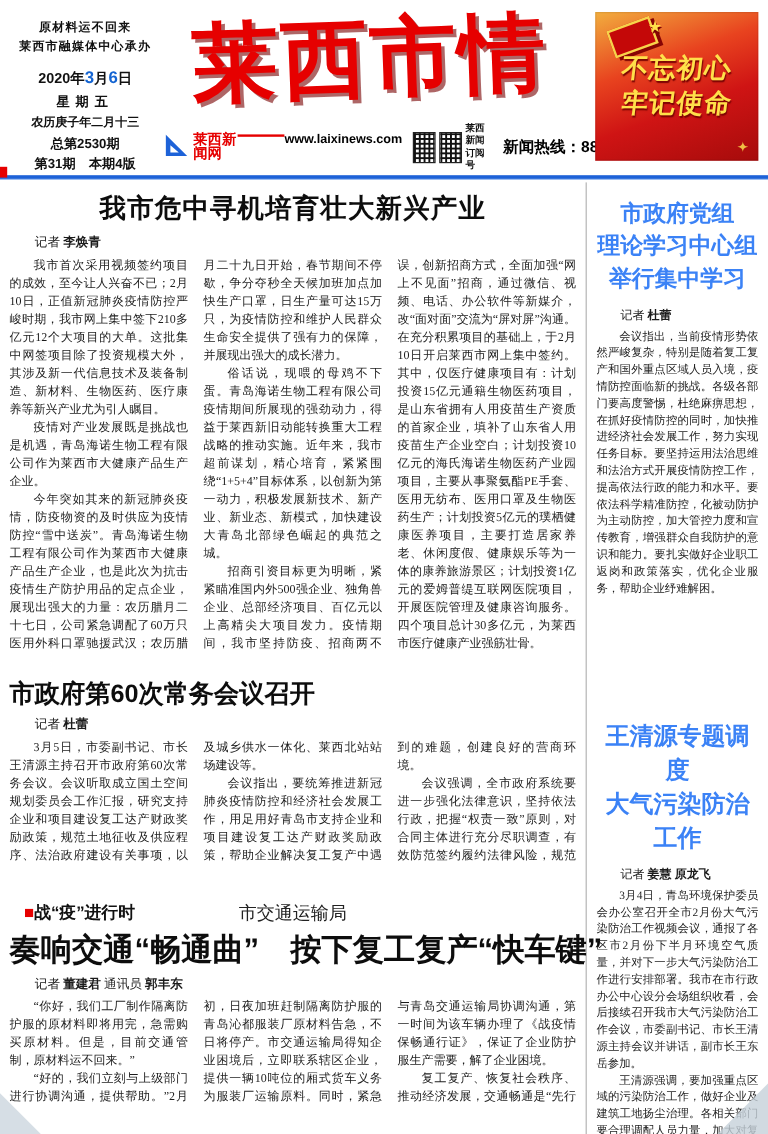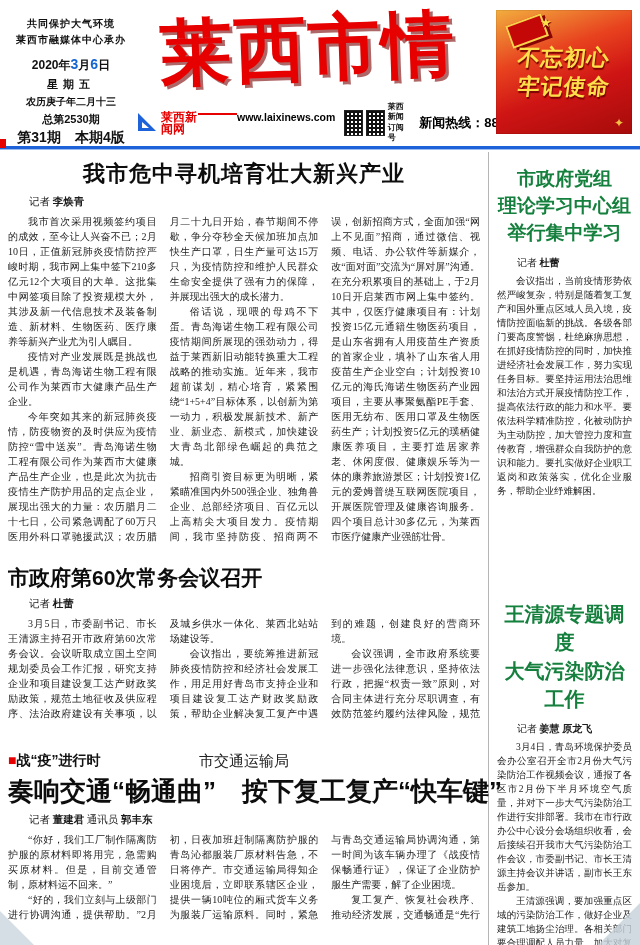--- a/index.html
+++ b/index.html
@@ -14,21 +14,21 @@
   .mast-info {
     position:absolute; left:10px; top:16px; width:122px; text-align:center;
     font-family:"Liberation Sans", sans-serif; font-weight:bold; color:#111;
   }
   .mi-org { font-size:10px; line-height:1.55; letter-spacing:1px; }
   .mi-date { margin-top:9px; font-size:12px; }
   .mi-date .num { color:#1464d2; font-size:14px; }
   .mi-week { margin-top:3px; font-size:11px; letter-spacing:5px; }
   .mi-lunar { margin-top:3px; font-size:10px; }
   .mi-issue { margin-top:3px; font-size:11px; }
-  .mi-no { margin-top:2px; font-size:14px; }
+  .mi-no { margin-top:2px; font-size:11px; }
 
   .mast-title {
     position:absolute; left:136px; top:-2px; width:344px; text-align:center;
     font-family:"DejaVu Serif", serif; font-weight:bold; font-size:72px;
     color:#e60000; line-height:100px; letter-spacing:2px;
     text-shadow:3px 3px 0 rgba(120,0,0,.6);
     transform:rotate(-2deg);
     white-space:nowrap;
   }
   .mast-sub {
@@ -92,35 +92,35 @@
   .main-body { height:340px; }
 
   .meeting-headline {
     font-family:"Liberation Sans", sans-serif; font-weight:bold; font-size:21px;
     text-align:left; margin:10px 0 5px; color:#0d0d0d; white-space:nowrap;
   }
   .meeting-body { height:126px; }
 
   .transport-head { position:relative; margin-top:10px; height:18px; }
   .kicker {
-    position:absolute; left:0; top:0;
+    position:absolute; left:12px; top:0;
     font-family:"Liberation Sans", sans-serif; font-weight:bold; font-size:14px; color:#111;
   }
   .kicker .sq { color:#e60000; }
   .overline { text-align:center; font-family:"Liberation Sans", sans-serif; font-size:15px; color:#222; }
   .transport-headline {
     font-family:"Liberation Sans", sans-serif; font-weight:bold; font-size:26px;
     text-align:center; margin:4px 0 4px; color:#0d0d0d; white-space:nowrap;
   }
   .transport-body { height:98px; }
 
   
   .sb-h {
     font-family:"Liberation Sans", sans-serif; font-weight:bold; text-align:center;
-    color:#15803d; line-height:1.42;
+    color:#3b82f6; line-height:1.42;
   }
   .sb-h.a { font-size:19px; margin:14px 0 9px; }
   .sb-h.b { font-size:20px; margin:14px 0 9px; }
   .sb-byline { font-size:10px; text-indent:2em; margin-bottom:4px; }
   .sb-byline b { font-family:"Liberation Sans", sans-serif; }
   .sb-body { font-size:9.5px; line-height:14px; text-align:justify; overflow:hidden; }
   .sb-body.a { height:312px; }
   .sb-body.b { height:268px; }
 
   
@@ -134,21 +134,21 @@
   }
 </style>
 </head>
 <body>
 
 <div class="page">
 
   <div class="masthead">
 
     <div class="mast-info">
-      <div class="mi-org">共同保护大气环境</div>
+      <div class="mi-org">原材料运不回来</div>
       <div class="mi-org">莱西市融媒体中心承办</div>
       <div class="mi-date"><span>2020年</span><span class="num">3</span><span>月</span><span class="num">6</span><span>日</span></div>
       <div class="mi-week">星期五</div>
       <div class="mi-lunar">农历庚子年二月十三</div>
       <div class="mi-issue">总第2530期</div>
       <div class="mi-no"><span>第31期</span>　<span>本期4版</span></div>
     </div>
 
     <div class="mast-title">莱西市情</div>
 

